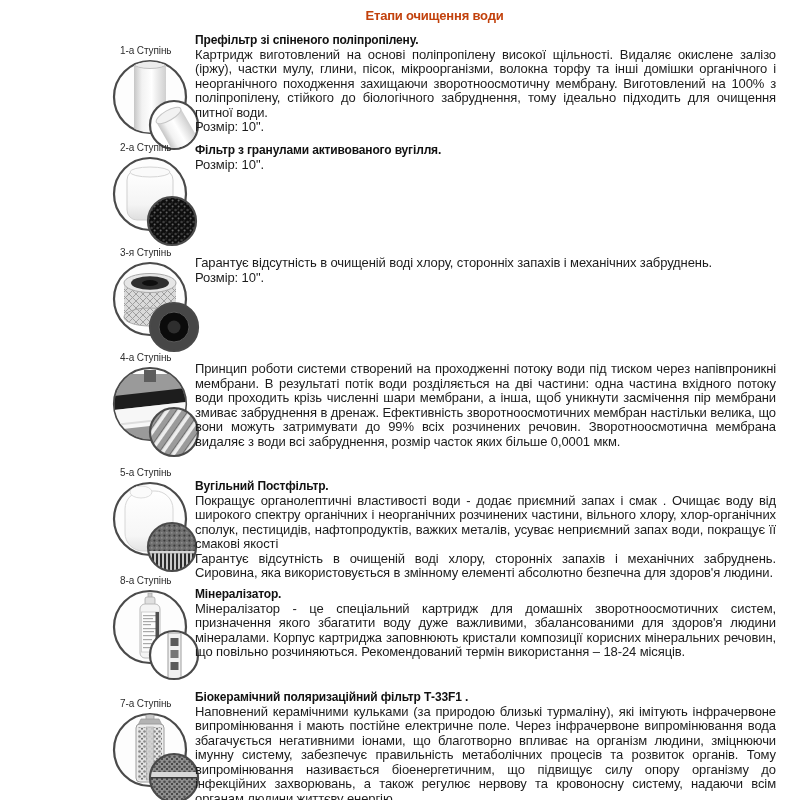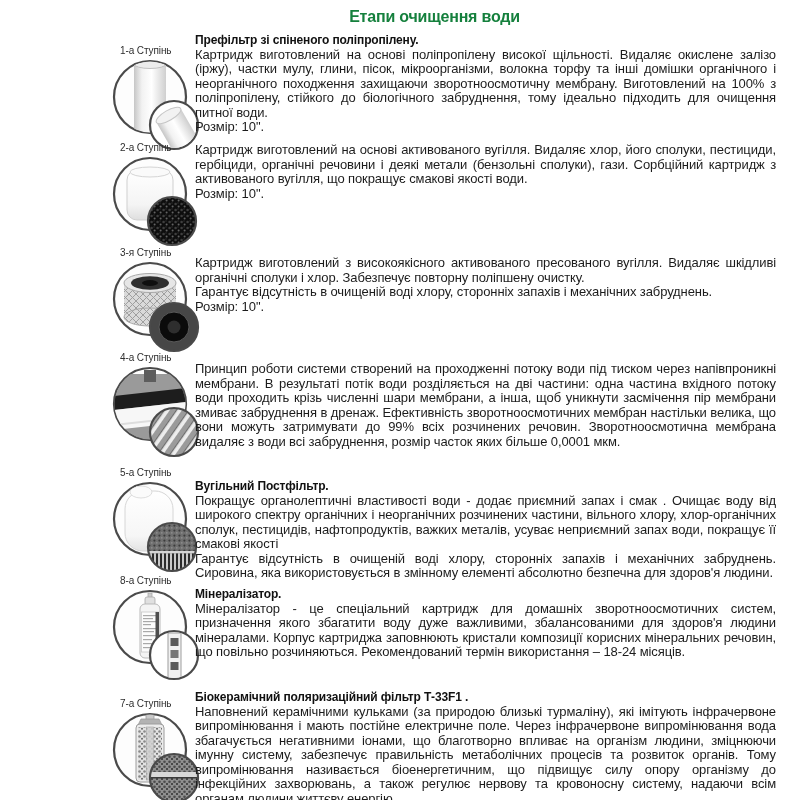--- a/index.html
+++ b/index.html
@@ -4,21 +4,21 @@
 <style>
   html,body{margin:0;padding:0;background:#ffffff;}
   body{
     width:800px;height:800px;
     font-family:"Liberation Sans", sans-serif;
     color:#1c1c1c;
   }
   .page{position:relative;width:800px;height:800px;background:#fff;overflow:hidden;}
   .doc-title{
     position:absolute;top:8px;left:423px;transform:translateX(-50%);
-    font-size:16px;font-weight:700;white-space:nowrap;letter-spacing:-0.2px;color:#15803d;padding-left:23px;
+    font-size:13px;font-weight:700;white-space:nowrap;letter-spacing:-0.2px;color:#c2410c;padding-left:23px;
   }
   .stage{position:absolute;left:0;width:800px;}
   .stage-1{top:33px}
   .stage-2{top:143px}
   .stage-3{top:256px}
   .stage-4{top:362px}
   .stage-5{top:479px}
   .stage-6{top:587px}
   .stage-7{top:690px}
   .icon-col{position:absolute;left:108px;width:104px;}
@@ -112,21 +112,21 @@
         </defs>
         <circle cx="42" cy="40" r="36" fill="#fdfdfd" stroke="#4a4a4a" stroke-width="2.2"></circle>
         <g clip-path="url(#i2c)">
           <rect x="19" y="16" width="46" height="50" rx="10" fill="url(#i2g)" stroke="#cfcfcf" stroke-width="1"></rect>
           <ellipse cx="42" cy="18" rx="20" ry="5" fill="#fafafa" stroke="#d4d4d4" stroke-width="1"></ellipse>
         </g>
         <circle cx="64" cy="67" r="24" fill="url(#i2p)" stroke="#4a4a4a" stroke-width="2.2"></circle>
       </svg>
     </div>
     <div class="text-col">
-      <p class="stage-para">Картридж виготовлений на основі активованого вугілля. Видаляє хлор, його сполуки, пестициди, гербіциди, органічні речовини і деякі метали (бензольні сполуки), гази. Сорбційний картридж з активованого вугілля, що покращує смакові якості води.</p>
+      <h3 class="stage-heading">Фільтр з гранулами активованого вугілля.</h3>
       <p class="stage-para">Розмір: 10".</p>
     </div>
   </div>
 
   <div class="stage stage-3">
     <div class="icon-col">
       <div class="stage-label">3-я Ступінь</div>
       <svg class="stage-icon" width="104" height="94" viewBox="0 0 104 94">
         <defs>
           <pattern id="i3m" width="7" height="7" patternUnits="userSpaceOnUse">
@@ -149,21 +149,20 @@
           <ellipse cx="42" cy="24" rx="8" ry="2.9" fill="#0f0f0f"></ellipse>
         </g>
         <circle cx="66" cy="68" r="24" fill="#474747" stroke="#4a4a4a" stroke-width="2.2"></circle>
         <g clip-path="url(#i3s)">
           <circle cx="66" cy="68" r="15" fill="#0b0b0b" stroke="#5a5a5a" stroke-width="1"></circle>
           <circle cx="66" cy="68" r="6.5" fill="#2e2e2e"></circle>
         </g>
       </svg>
     </div>
     <div class="text-col">
-      <p class="stage-para">Картридж виготовлений з високоякісного  активованого пресованого вугілля. Видаляє шкідливі органічні сполуки і хлор. Забезпечує повторну поліпшену очистку.</p>
       <p class="stage-para">Гарантує відсутність в очищеній воді хлору, сторонніх запахів і механічних забруднень.</p>
       <p class="stage-para">Розмір: 10".</p>
     </div>
   </div>
 
   <div class="stage stage-4">
     <div class="icon-col">
       <div class="stage-label">4-а Ступінь</div>
       <svg class="stage-icon" width="104" height="94" viewBox="0 0 104 94">
         <defs>

